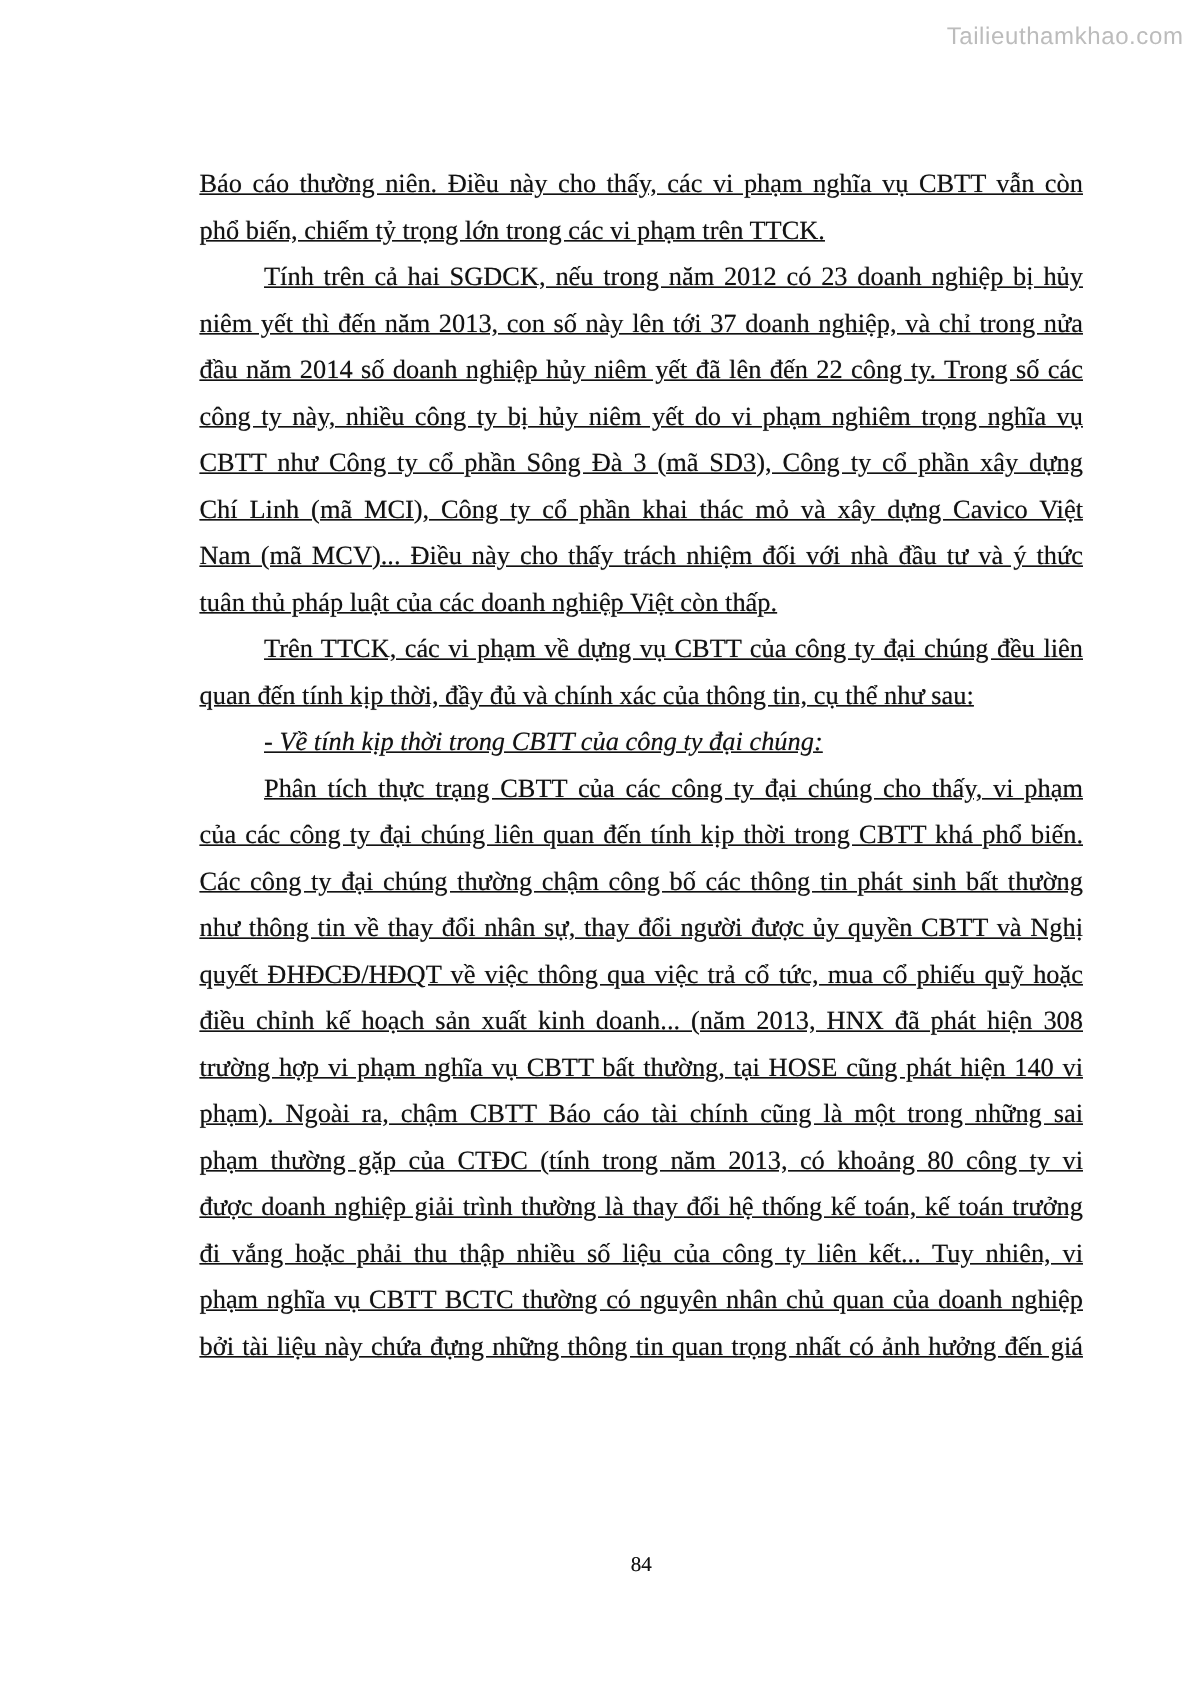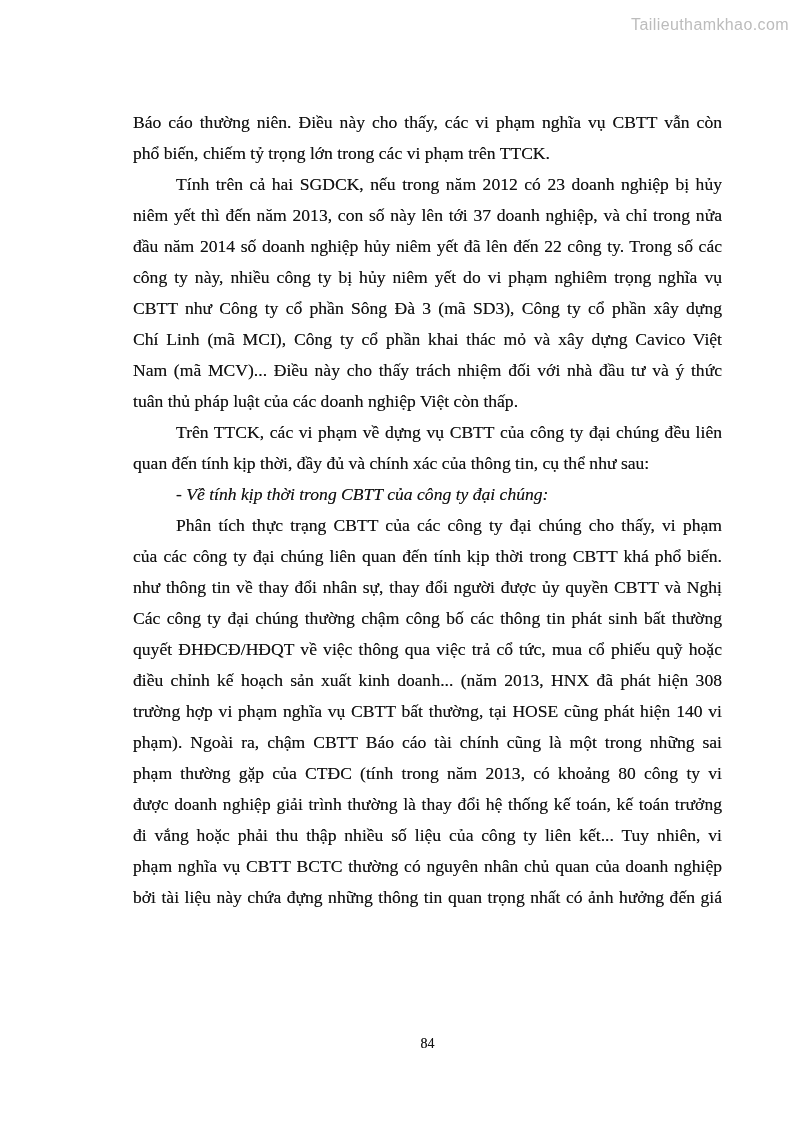--- a/index.html
+++ b/index.html
@@ -37,20 +37,21 @@
     font-family: "Liberation Serif", "DejaVu Serif", serif;
     font-size: 17.6px;
     line-height: 31px;
     color: #121212;
     text-shadow: 0 0 0.5px rgba(0,0,0,0.55);
   }
   .line {
     text-align: justify;
     text-align-last: justify;
     white-space: normal;
+    text-decoration: underline;
   }
   .line.para-end {
     text-align-last: left;
   }
   .line.indent {
     text-indent: 43px;
   }
   .line.italic {
     font-style: italic;
   }
@@ -82,22 +83,22 @@
     <div class="line">công ty này, nhiều công ty bị hủy niêm yết do vi phạm nghiêm trọng nghĩa vụ</div>
     <div class="line">CBTT như Công ty cổ phần Sông Đà 3 (mã SD3), Công ty cổ phần xây dựng</div>
     <div class="line">Chí Linh (mã MCI), Công ty cổ phần khai thác mỏ và xây dựng Cavico Việt</div>
     <div class="line">Nam (mã MCV)... Điều này cho thấy trách nhiệm đối với nhà đầu tư và ý thức</div>
     <div class="line para-end">tuân thủ pháp luật của các doanh nghiệp Việt còn thấp.</div>
     <div class="line indent">Trên TTCK, các vi phạm về dựng vụ CBTT của công ty đại chúng đều liên</div>
     <div class="line para-end">quan đến tính kịp thời, đầy đủ và chính xác của thông tin, cụ thể như sau:</div>
     <div class="line indent italic para-end">- Về tính kịp thời trong CBTT của công ty đại chúng:</div>
     <div class="line indent">Phân tích thực trạng CBTT của các công ty đại chúng cho thấy, vi phạm</div>
     <div class="line">của các công ty đại chúng liên quan đến tính kịp thời trong CBTT khá phổ biến.</div>
+    <div class="line">Các công ty đại chúng thường chậm công bố các thông tin phát sinh bất thường</div>
     <div class="line">như thông tin về thay đổi nhân sự, thay đổi người được ủy quyền CBTT và Nghị</div>
-    <div class="line">Các công ty đại chúng thường chậm công bố các thông tin phát sinh bất thường</div>
     <div class="line">quyết ĐHĐCĐ/HĐQT về việc thông qua việc trả cổ tức, mua cổ phiếu quỹ hoặc</div>
     <div class="line">điều chỉnh kế hoạch sản xuất kinh doanh... (năm 2013, HNX đã phát hiện 308</div>
     <div class="line">trường hợp vi phạm nghĩa vụ CBTT bất thường, tại HOSE cũng phát hiện 140 vi</div>
     <div class="line">phạm). Ngoài ra, chậm CBTT Báo cáo tài chính cũng là một trong những sai</div>
     <div class="line">phạm thường gặp của CTĐC (tính trong năm 2013, có khoảng 80 công ty vi</div>
     <div class="line">được doanh nghiệp giải trình thường là thay đổi hệ thống kế toán, kế toán trưởng</div>
     <div class="line">đi vắng hoặc phải thu thập nhiều số liệu của công ty liên kết... Tuy nhiên, vi</div>
     <div class="line">phạm nghĩa vụ CBTT BCTC thường có nguyên nhân chủ quan của doanh nghiệp</div>
     <div class="line">bởi tài liệu này chứa đựng những thông tin quan trọng nhất có ảnh hưởng đến giá</div>
   </div>

